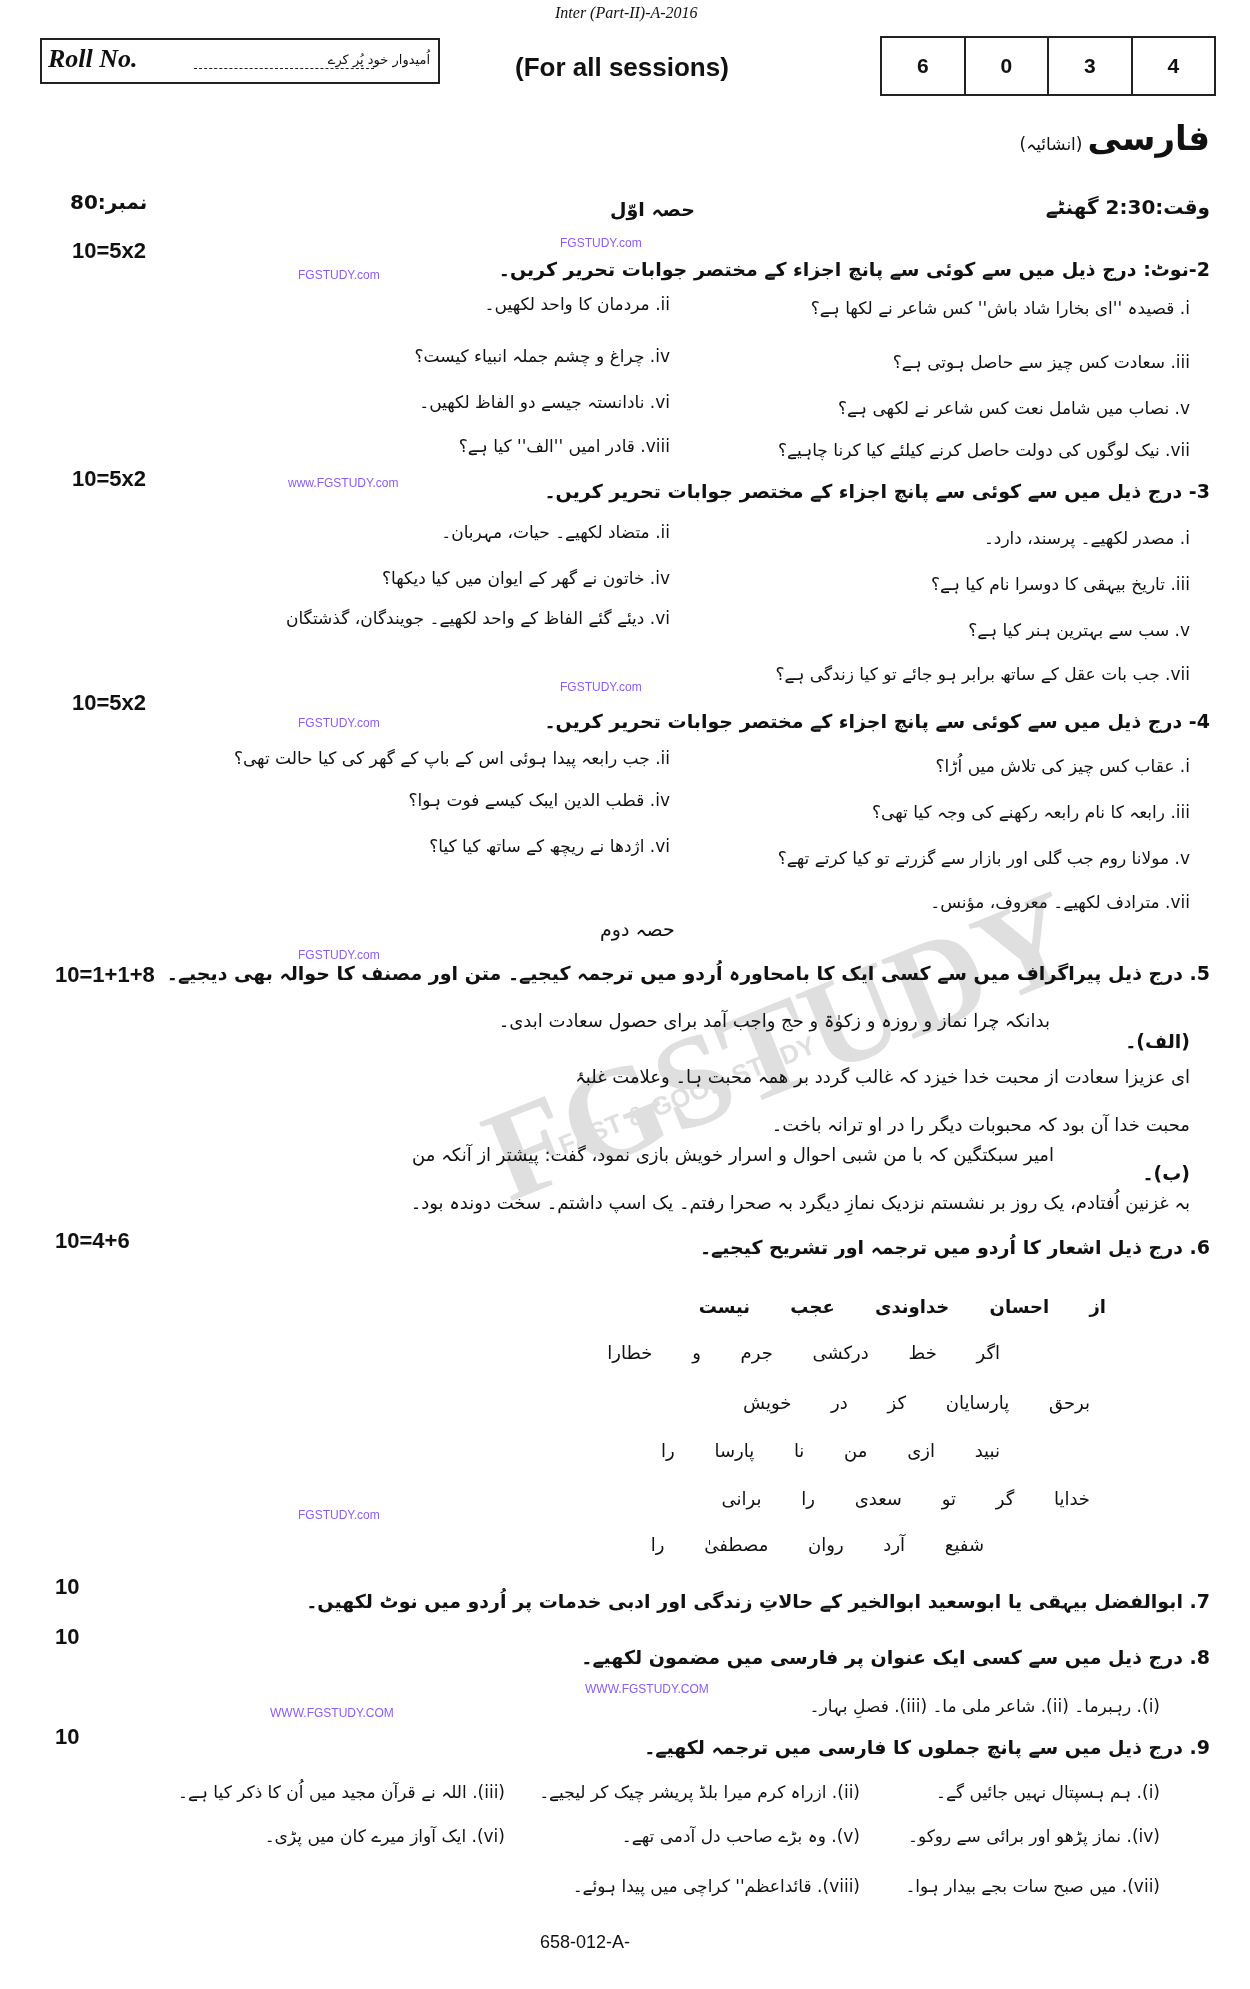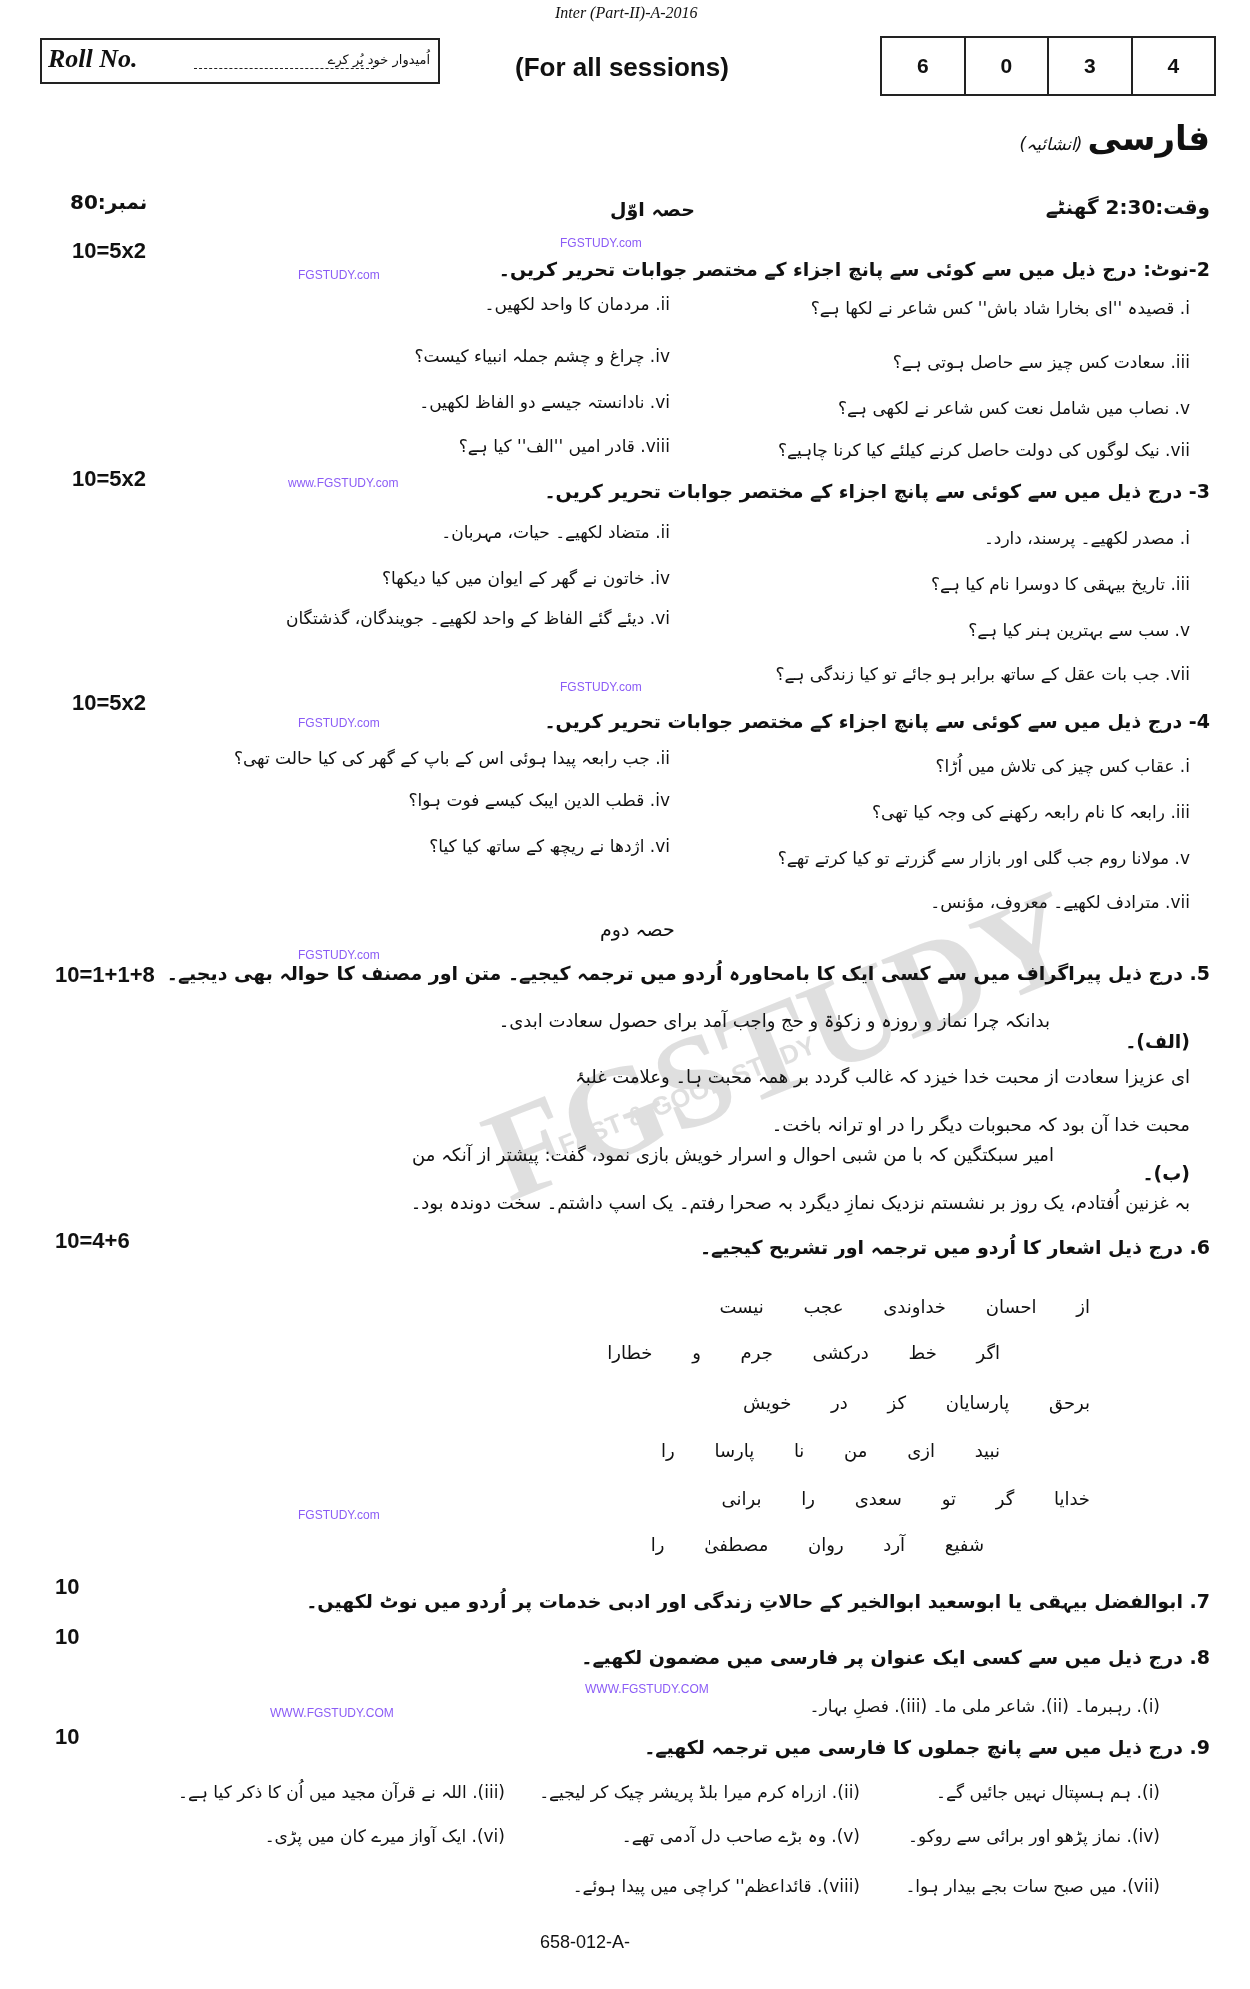--- a/index.html
+++ b/index.html
@@ -39,21 +39,21 @@
 
 <div class="abs codebox">
   <div class="cd">6</div>
   <div class="cd">0</div>
   <div class="cd">3</div>
   <div class="cd">4</div>
 </div>
 
 <div class="abs ur" style="right:40px;top:118px;">
   <span class="bold" style="font-size:34px;">فارسی</span>
-  <span style="font-size:17px;font-style:italic;">(انشائیہ)</span>
+  <span style="font-size:17px;">(انشائیہ)</span>
 </div>
 
 <div class="abs ur bold" style="right:40px;top:195px;font-size:20px;">وقت:2:30 گھنٹے</div>
 <div class="abs ur bold" style="left:70px;top:190px;font-size:20px;">نمبر:80</div>
 <div class="abs ur bold" style="left:610px;top:198px;font-size:19px;">حصہ اوّل</div>
 
 <div class="abs marks" style="left:72px;top:238px;">10=5x2</div>
 <div class="abs ur q" style="right:40px;top:258px;">2-نوٹ: درج ذیل میں سے کوئی سے پانچ اجزاء کے مختصر جوابات تحریر کریں۔</div>
 <div class="abs ur item" style="right:60px;top:298px;"><span>i.</span> <span>قصیدہ ''ای بخارا شاد باش'' کس شاعر نے لکھا ہے؟</span></div>
 <div class="abs ur item" style="right:580px;top:294px;"><span>ii.</span> <span>مردمان کا واحد لکھیں۔</span></div>
@@ -97,21 +97,21 @@
 <div class="abs ur bold" style="right:60px;top:1030px;font-size:19px;">(الف)۔</div>
 <div class="abs ur para" style="right:200px;top:1010px;">بدانکہ چرا نماز و روزہ و زکوٰۃ و حج واجب آمد برای حصول سعادت ابدی۔</div>
 <div class="abs ur para" style="right:60px;top:1066px;">ای عزیزا سعادت از محبت خدا خیزد کہ غالب گردد بر ھمہ محبت ہا۔ وعلامت غلبۂ</div>
 <div class="abs ur para" style="right:60px;top:1114px;">محبت خدا آن بود کہ محبوبات دیگر را در او ترانہ باخت۔</div>
 <div class="abs ur bold" style="right:60px;top:1162px;font-size:19px;">(ب)۔</div>
 <div class="abs ur para" style="right:196px;top:1144px;">امیر سبکتگین کہ با من شبی احوال و اسرار خویش بازی نمود، گفت: پیشتر از آنکہ من</div>
 <div class="abs ur para" style="right:60px;top:1192px;">بہ غزنین اُفتادم، یک روز بر نشستم نزدیک نمازِ دیگرد بہ صحرا رفتم۔ یک اسپ داشتم۔ سخت دوندہ بود۔</div>
 
 <div class="abs marks" style="left:55px;top:1228px;">10=4+6</div>
 <div class="abs ur q" style="right:40px;top:1236px;">6. درج ذیل اشعار کا اُردو میں ترجمہ اور تشریح کیجیے۔</div>
-<div class="abs ur verse" style="right:160px;top:1296px;">از احسان خداوندی عجب نیست</div>
+<div class="abs ur verse" style="right:144px;top:1296px;font-weight:bold;">از احسان خداوندی عجب نیست</div>
 <div class="abs ur verse" style="right:250px;top:1342px;">اگر خط درکشی جرم و خطارا</div>
 <div class="abs ur verse" style="right:160px;top:1392px;">برحق پارسایان کز در خویش</div>
 <div class="abs ur verse" style="right:250px;top:1440px;">نبید ازی من نا پارسا را</div>
 <div class="abs ur verse" style="right:160px;top:1488px;">خدایا گر تو سعدی را برانی</div>
 <div class="abs ur verse" style="right:266px;top:1534px;">شفیع آرد روان مصطفیٰ را</div>
 <div class="abs wm" style="left:298px;top:1508px;">FGSTUDY.com</div>
 
 <div class="abs marks" style="left:55px;top:1574px;">10</div>
 <div class="abs ur q" style="right:40px;top:1590px;">7. ابوالفضل بیہقی یا ابوسعید ابوالخیر کے حالاتِ زندگی اور ادبی خدمات پر اُردو میں نوٹ لکھیں۔</div>
 

